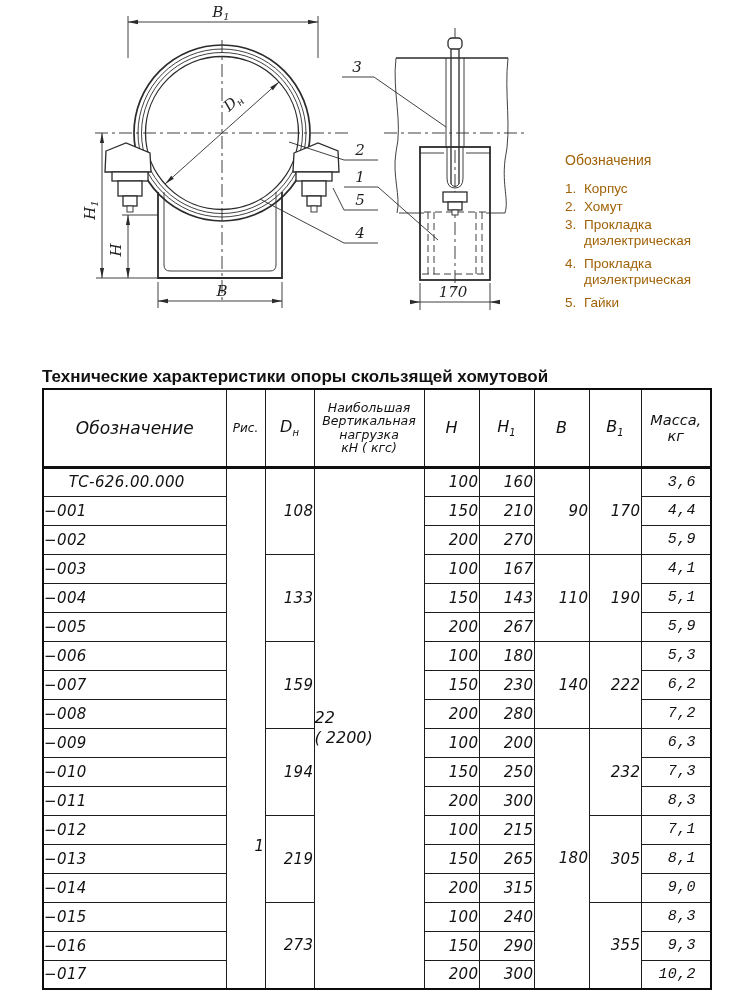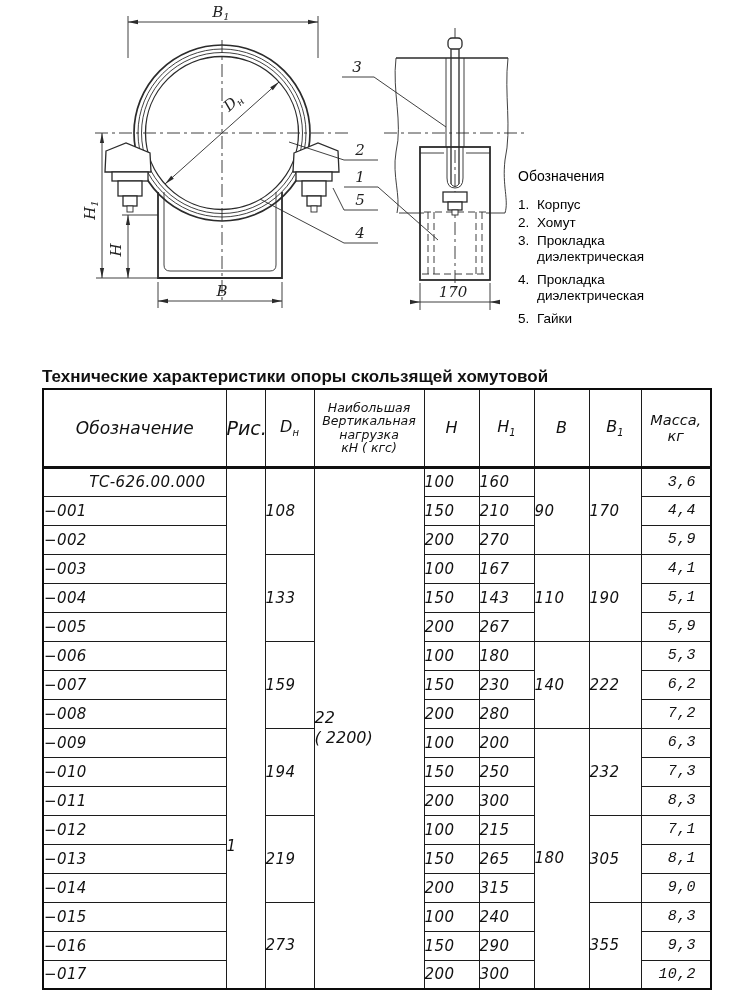--- a/index.html
+++ b/index.html
@@ -14,46 +14,46 @@
   .med{stroke-width:1.3;}
   .thin{stroke-width:0.9;}
   .cl{stroke:#2b2b2b;stroke-width:0.9;fill:none;stroke-dasharray:13 4 3 4;}
   .hid{stroke:#2b2b2b;stroke-width:0.9;fill:none;stroke-dasharray:7 4;}
   .arr{fill:#2b2b2b;stroke:none;}
   .dimtxt{font:italic 15px "DejaVu Serif",serif;fill:#1f1f1f;}
   .dimsub{font:italic 10px "DejaVu Serif",serif;fill:#1f1f1f;}
   .callnum{font:italic 15px "DejaVu Serif",serif;fill:#1f1f1f;}
   .white{fill:#ffffff;}
   
-  .legend{position:absolute;left:518px;top:152px;width:175px;color:#000000;margin-top:16px;}
+  .legend{position:absolute;left:565px;top:152px;width:175px;color:#a16207;}
   .legend-title{font-size:14px;margin-bottom:13px;}
   .legend-item{display:flex;font-size:13.5px;line-height:16px;margin-bottom:2px;}
   .legend-item .n{width:19px;flex:none;}
   .legend-item.sp{margin-bottom:7px;}
   
   .sec-title{position:absolute;left:42px;top:351px;font-size:17px;font-weight:bold;color:#111;margin-top:16px;}
   
   .spec-table{
     position:absolute;left:42px;top:388px;border-collapse:collapse;table-layout:fixed;
     width:668px;border:2.5px solid #0c0c0c;
     font-family:"DejaVu Sans",sans-serif;font-style:italic;color:#111;
   }
   .spec-table td,.spec-table th{border:1.5px solid #1c1c1c;padding:0;vertical-align:middle;font-weight:normal;}
   .spec-table th{border-bottom:3px solid #101010;}
   .thead-row{height:78px;}
   .spec-table tbody tr{height:29px;}
   .h-des{font-size:17px;}
-  .h-fig{font-size:19px;}
+  .h-fig{font-size:12px;}
   .h-dn,.h-sym{font-size:16px;}
   .h-load{font-size:12.5px;line-height:13.5px;}
   .h-mass{font-size:14.5px;line-height:16px;}
   .spec-table sub{font-size:10px;}
   td.c-des{font-size:15px;text-align:left;padding-right:20px;letter-spacing:.4px;}
-  td.c-des.first{text-align:right;padding-left:4px;}
-  td.c-num{font-size:15px;text-align:left;letter-spacing:.4px;}
+  td.c-des.first{text-align:center;padding-left:4px;}
+  td.c-num{font-size:15px;text-align:right;letter-spacing:.4px;}
   td.c-mass{font-size:15px;text-align:right;padding-right:14px;letter-spacing:.4px;font-family:Liberation Mono, monospace;}
   td.c-load{font-size:16px;line-height:20px;}
   .fig-shift{position:relative;top:118px;display:inline-block;font-size:15px;}
 </style>
 </head>
 <body>
 
 <svg class="drawing-svg" width="545" height="340" viewBox="0 0 545 340">
 
   <g>

